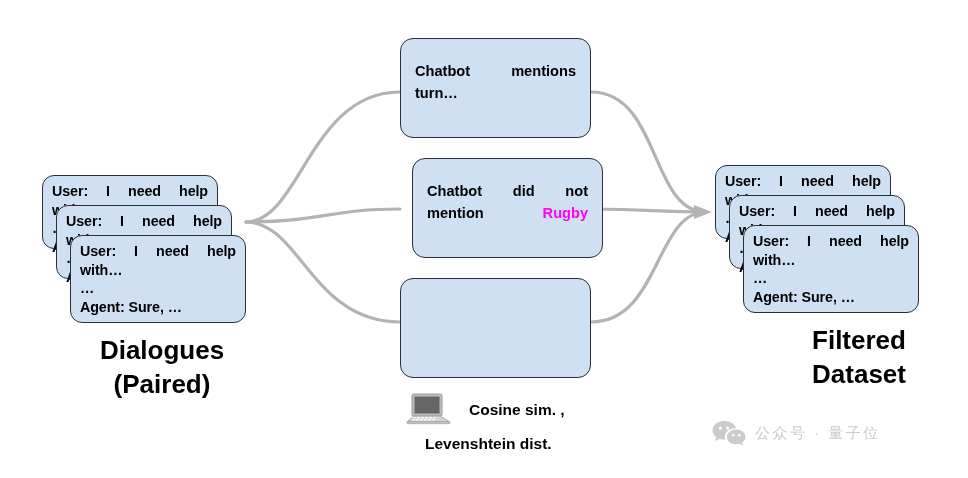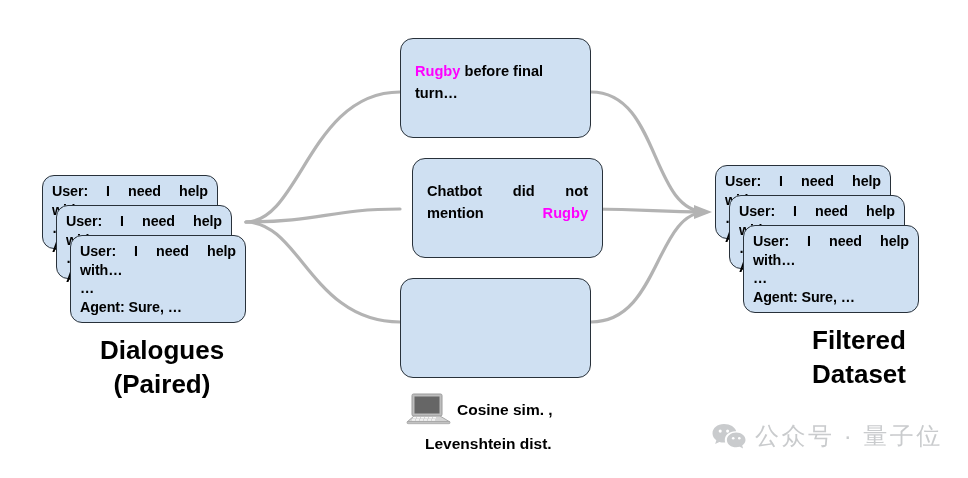--- a/index.html
+++ b/index.html
@@ -90,21 +90,21 @@
   
   #metric {
     position: absolute;
     left: 405px;
     top: 392px;
     width: 230px;
   }
   #metric .row1 {
     display: flex;
     align-items: center;
-    gap: 4px;
+    gap: 16px;
   }
   .laptop-icon { display: block; }
   #metric .mtext {
     font-size: 15.5px;
     font-weight: bold;
     color: #000;
     white-space: nowrap;
   }
   #metric .row2 {
     font-size: 15.5px;
@@ -119,21 +119,21 @@
   #watermark {
     position: absolute;
     left: 712px;
     top: 420px;
     display: flex;
     align-items: center;
     gap: 9px;
     color: #c9cbcd;
   }
   #watermark .wm-text {
-    font-size: 24px;
+    font-size: 15px;
     letter-spacing: 2.5px;
     color: #c9cbcd;
     white-space: nowrap;
   }
 </style>
 </head>
 <body>
 
 <div id="canvas">
 
@@ -168,21 +168,21 @@
       <div class="l1">User: I need help</div>
       <div class="l2">with…</div>
       <div class="l3">…</div>
       <div class="l4">Agent: Sure, …</div>
     </div>
   </div>
   <div class="caption" style="left:42px; top:334px;">Dialogues
 (Paired)</div>
 
   <div class="cond" style="top:38px;">
-    <div class="last"><span class="kw">Rugby</span><span> before final</span></div>
+    <div class="jl">Chatbot mentions</div>
     <div class="last">turn…</div>
   </div>
 
   <div class="cond" style="top:158px;margin-left:12px;">
     <div class="jl">Chatbot did not</div>
     <div class="jl"><span>mention </span><span class="kw">Rugby</span></div>
   </div>
 
   <div class="cond" style="top:278px;">
   </div>

